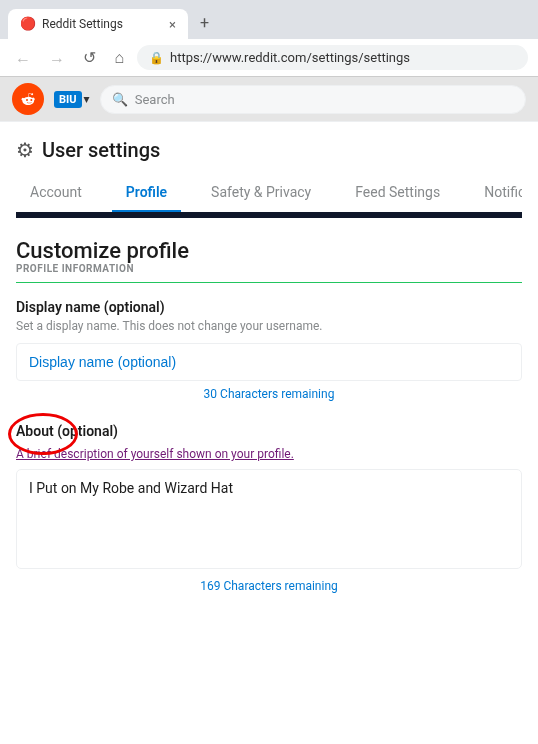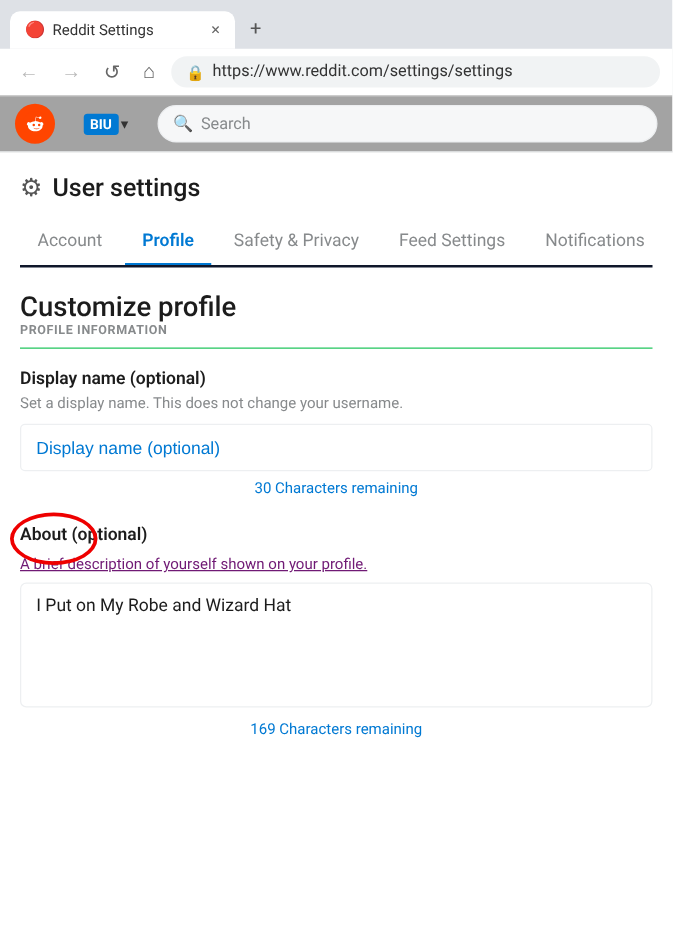--- a/index.html
+++ b/index.html
@@ -13,36 +13,36 @@
     .tab-favicon { width: 16px; height: 16px; }
     .tab-title { flex: 1; font-size: 12px; white-space: nowrap; overflow: hidden; text-overflow: ellipsis; }
     .tab-close { font-size: 13px; color: #666; cursor: pointer; margin-left: 6px; }
     .address-bar { background: #fff; margin: 0; padding: 6px 10px; display: flex; align-items: center; gap: 8px; border-bottom: 1px solid #ccc; }
     .nav-btn { background: none; border: none; cursor: pointer; color: #666; font-size: 16px; padding: 2px 5px; }
     .nav-btn.disabled { color: #bbb; cursor: default; }
     .url-bar { flex: 1; background: #f1f3f4; border-radius: 20px; padding: 5px 12px; display: flex; align-items: center; gap: 6px; font-size: 13px; color: #333; }
     .lock-icon { font-size: 12px; color: #555; }
 
     
-    .reddit-header { display: flex; align-items: center; padding: 6px 12px; gap: 23px; background: #a3a3a3; border-bottom: 1px solid #edeff1; }
+    .reddit-header { display: flex; align-items: center; padding: 6px 12px; gap: 10px; background: #e5e5e5; border-bottom: 1px solid #edeff1; }
     .reddit-logo { width: 32px; height: 32px; background: #ff4500; border-radius: 50%; display: flex; align-items: center; justify-content: center; color: white; font-size: 18px; font-weight: bold; flex-shrink: 0; }
     .user-badge { background: #0079d3; color: white; font-size: 11px; font-weight: bold; padding: 2px 5px; border-radius: 3px; }
     .header-dropdown { display: flex; align-items: center; gap: 2px; font-size: 12px; color: #333; cursor: pointer; }
     .search-bar { flex: 1; background: #f6f7f8; border: 1px solid #edeff1; border-radius: 20px; padding: 6px 12px; display: flex; align-items: center; gap: 6px; font-size: 13px; color: #878a8c; }
 
     
     .page-content { padding: 0 16px; background: #fff; }
 
     
     .settings-heading { display: flex; align-items: center; gap: 8px; padding: 16px 0 12px; }
     .gear-icon { font-size: 20px; color: #555; }
     .settings-title { font-size: 20px; font-weight: 500; color: #1c1c1c; text-align: center; }
 
     
-    .tabs { display: flex; border-bottom: 2px solid #0f172a; gap: 4px; overflow-x: auto; }
+    .tabs { display: flex; border-bottom: 6px solid #0f172a; gap: 16px; overflow-x: auto; }
     .tab { padding: 10px 14px; font-size: 14px; color: #878a8c; cursor: pointer; white-space: nowrap; border-bottom: 2px solid transparent; }
     .tab.active { color: #0079d3; border-bottom: 2px solid #0079d3; font-weight: 600; }
 
     
     .main-content { padding: 20px 0; }
     .section-title { font-size: 22px; font-weight: 500; color: #1c1c1c; }
 
     .section-label { font-size: 10px; font-weight: 700; letter-spacing: 0.5px; color: #878a8c; text-transform: uppercase; padding-bottom: 8px; border-bottom: 1px solid #22c55e; margin-bottom: 16px; }
 
     .field-group { margin-bottom: 20px; }

